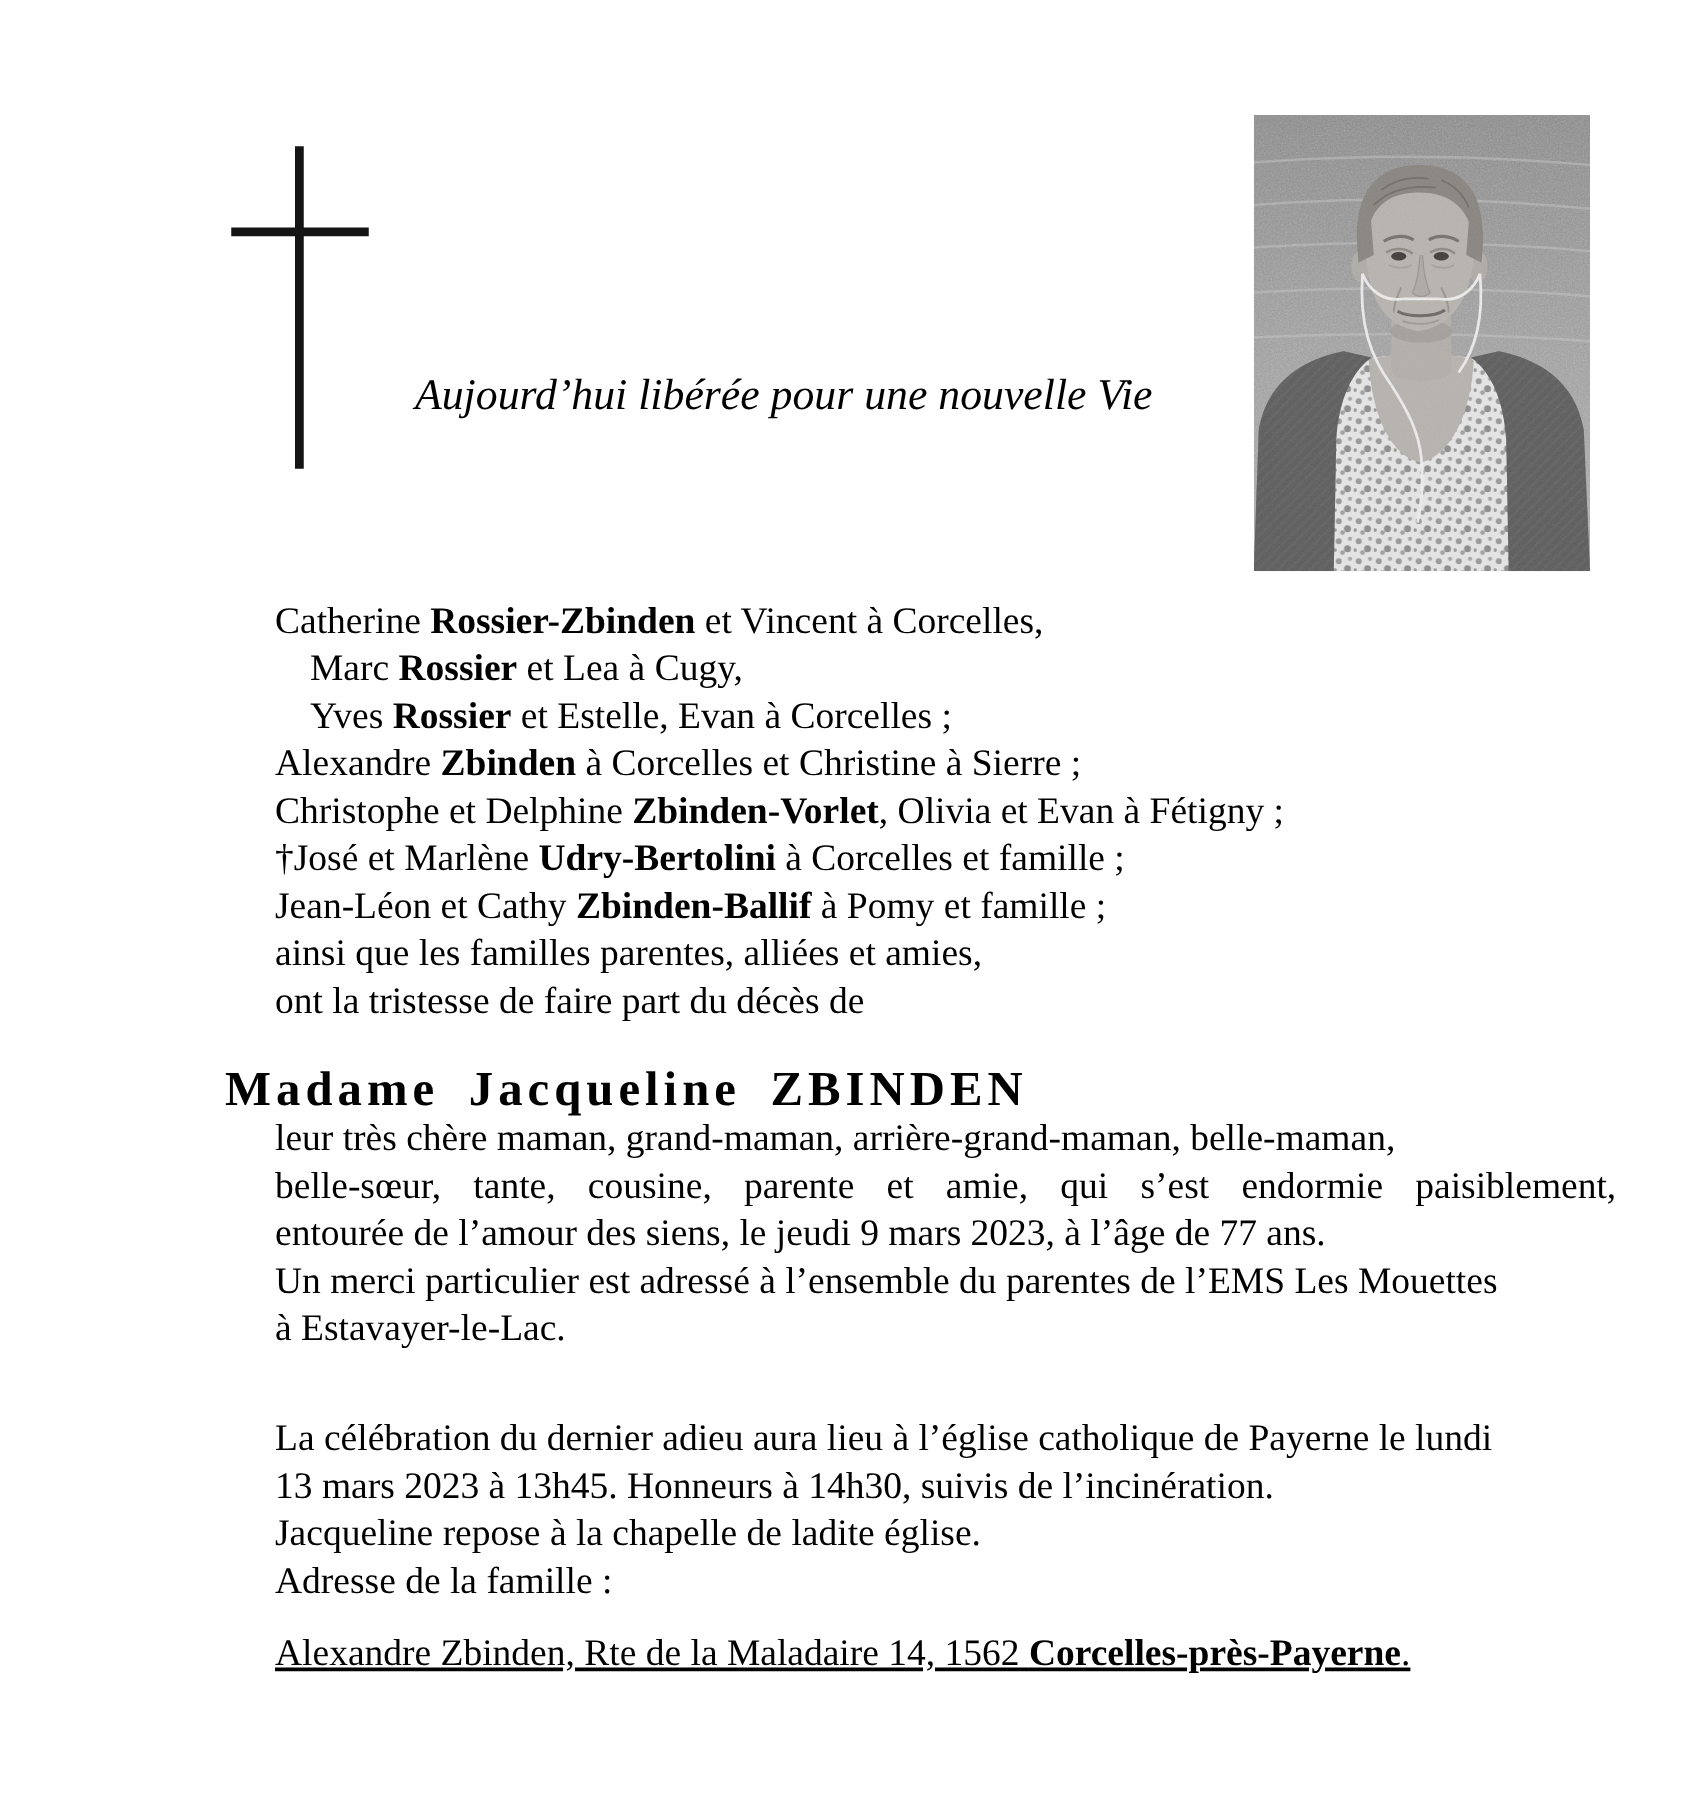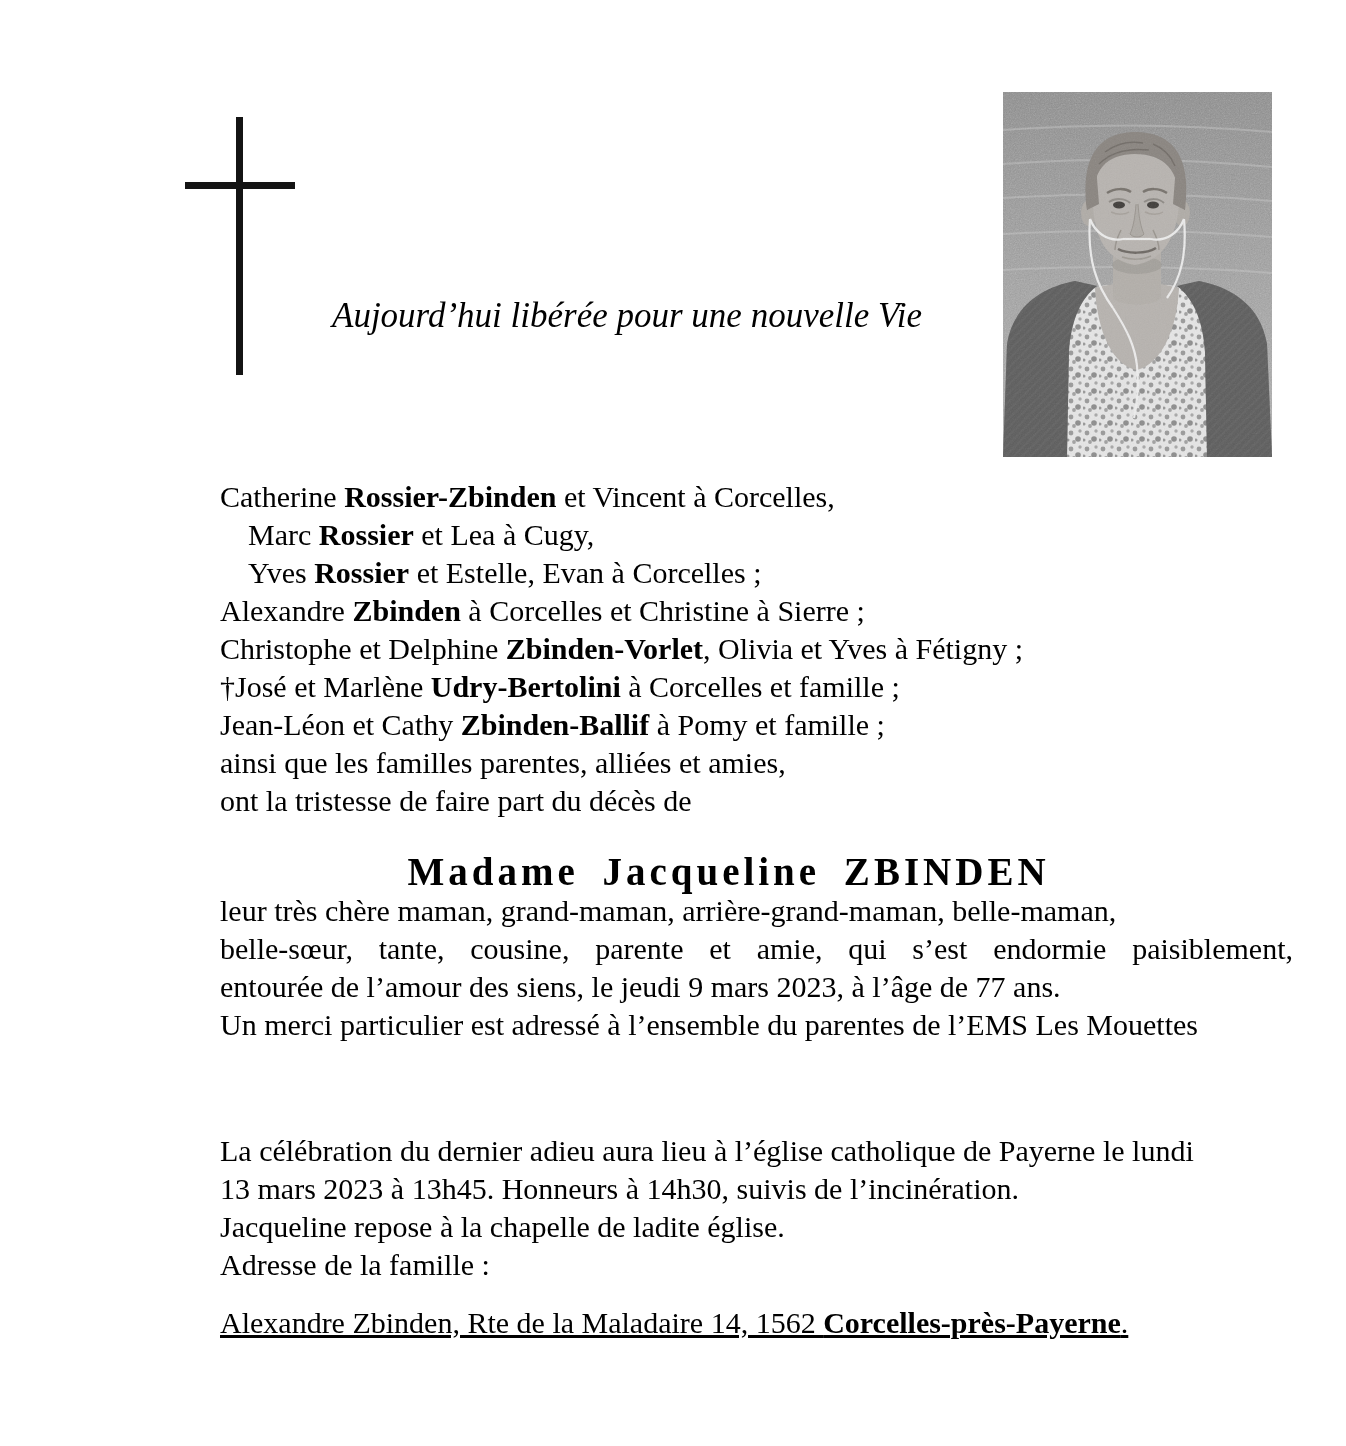--- a/index.html
+++ b/index.html
@@ -20,22 +20,22 @@
   .block { position:absolute; left:180px; width:1073px; font-size:30px; line-height:38px;margin-left:40px; }
   .block .line { white-space:nowrap; }
   .block .line.indent { padding-left:28px; }
   .block .line.justify { white-space:normal; text-align:justify; text-align-last:justify; }
   .block .b, .b { font-weight:bold; }
   .block-family   { top:478px; }
   .block-tribute  { top:892px; }
   .block-ceremony { top:1132px; }
   .block-address  { top:1304px;text-decoration:underline; }
   .title {
-    position:absolute; left:192px; top:846px; width:1073px; margin:0;
-    text-align:center; font-size:39px; font-weight:bold;
+    position:absolute; left:180px; top:846px; width:1073px; margin:0;
+    text-align:left; font-size:39px; font-weight:bold;
     letter-spacing:4px; word-spacing:10px; line-height:52px;
   }
 </style>
 </head>
 <body>
 
 <div class="sheet">
 
   <div class="cross">
     <span class="bar-v"></span>
@@ -135,34 +135,35 @@
 
       <rect width="269" height="365" filter="url(#grain)" opacity="0.12"></rect>
     </svg>
   </div>
 
   <div class="block block-family">
       <div class="line"><span>Catherine </span><span class="b">Rossier-Zbinden</span><span> et Vincent à Corcelles,</span></div>
       <div class="line indent"><span>Marc </span><span class="b">Rossier</span><span> et Lea à Cugy,</span></div>
       <div class="line indent"><span>Yves </span><span class="b">Rossier</span><span> et Estelle, Evan à Corcelles ;</span></div>
       <div class="line"><span>Alexandre </span><span class="b">Zbinden</span><span> à Corcelles et Christine à Sierre ;</span></div>
-      <div class="line"><span>Christophe et Delphine </span><span class="b">Zbinden-Vorlet</span><span>, Olivia et Yves à Fétigny ;</span></div>
+      <div class="line"><span>Christophe et Delphine </span><span class="b">Zbinden-Vorlet</span><span>, Olivia et Evan à Fétigny ;</span></div>
       <div class="line"><span>†José et Marlène </span><span class="b">Udry-Bertolini</span><span> à Corcelles et famille ;</span></div>
       <div class="line"><span>Jean-Léon et Cathy </span><span class="b">Zbinden-Ballif</span><span> à Pomy et famille ;</span></div>
       <div class="line"><span>ainsi que les familles parentes, alliées et amies,</span></div>
       <div class="line"><span>ont la tristesse de faire part du décès de</span></div>
     </div>
 
   <h1 class="title">Madame Jacqueline ZBINDEN</h1>
 
   <div class="block block-tribute">
       <div class="line"><span>leur très chère maman, grand-maman, arrière-grand-maman, belle-maman,</span></div>
       <div class="line justify"><span>belle-sœur, tante, cousine, parente et amie, qui s’est endormie paisiblement,</span></div>
       <div class="line"><span>entourée de l’amour des siens, le jeudi 9 mars 2023, à l’âge de 77 ans.</span></div>
       <div class="line"><span>Un merci particulier est adressé à l’ensemble du parentes de l’EMS Les Mouettes</span></div>
+      <div class="line"><span>à Estavayer-le-Lac.</span></div>
     </div>
 
   <div class="block block-ceremony">
       <div class="line"><span>La célébration du dernier adieu aura lieu à l’église catholique de Payerne le lundi</span></div>
       <div class="line"><span>13 mars 2023 à 13h45. Honneurs à 14h30, suivis de l’incinération.</span></div>
       <div class="line"><span>Jacqueline repose à la chapelle de ladite église.</span></div>
       <div class="line"><span>Adresse de la famille :</span></div>
     </div>
 
   <div class="block block-address">

